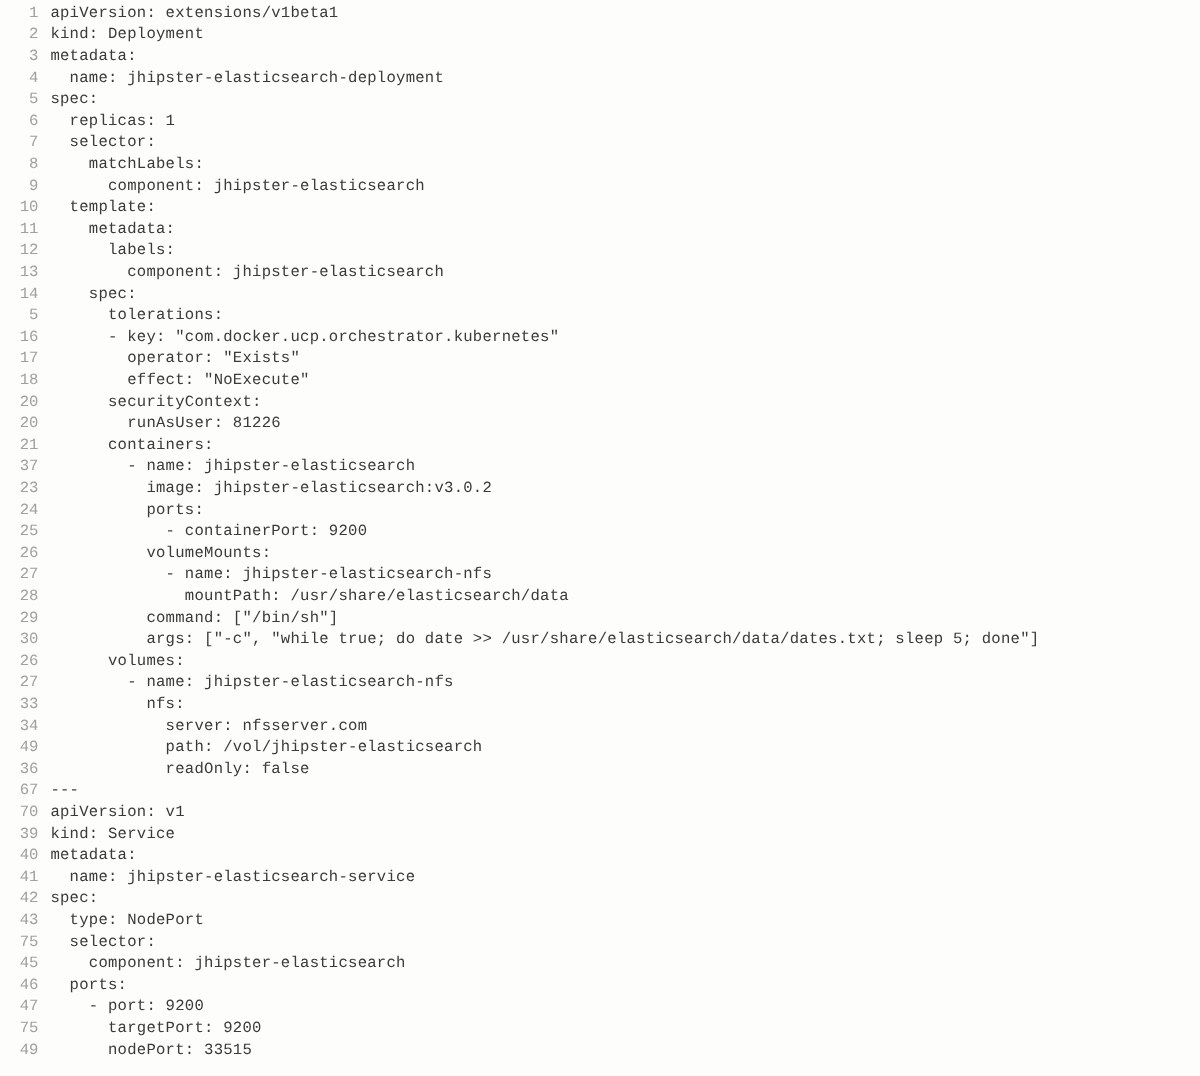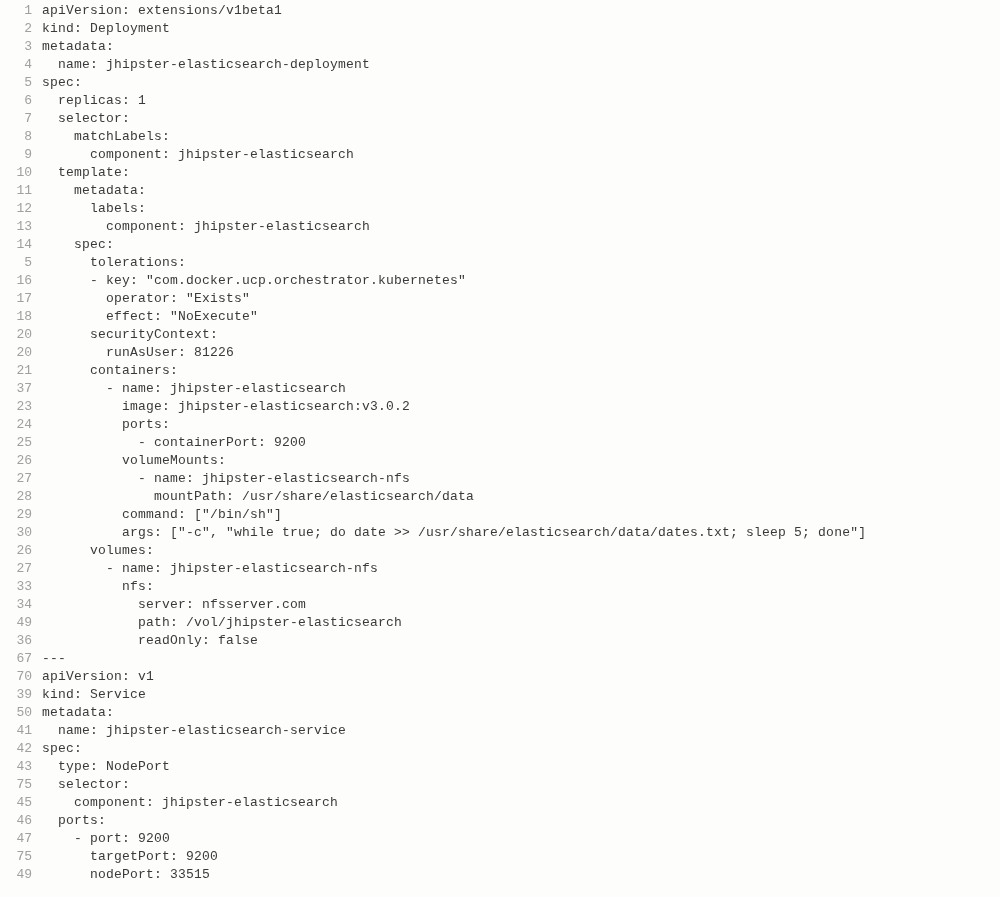--- a/index.html
+++ b/index.html
@@ -78,21 +78,21 @@
       <div class="ln">30</div>
       <div class="ln">26</div>
       <div class="ln">27</div>
       <div class="ln">33</div>
       <div class="ln">34</div>
       <div class="ln">49</div>
       <div class="ln">36</div>
       <div class="ln">67</div>
       <div class="ln">70</div>
       <div class="ln">39</div>
-      <div class="ln">50</div>
+      <div class="ln">40</div>
       <div class="ln">41</div>
       <div class="ln">42</div>
       <div class="ln">43</div>
       <div class="ln">75</div>
       <div class="ln">45</div>
       <div class="ln">46</div>
       <div class="ln">47</div>
       <div class="ln">75</div>
       <div class="ln">49</div>
     </div>

